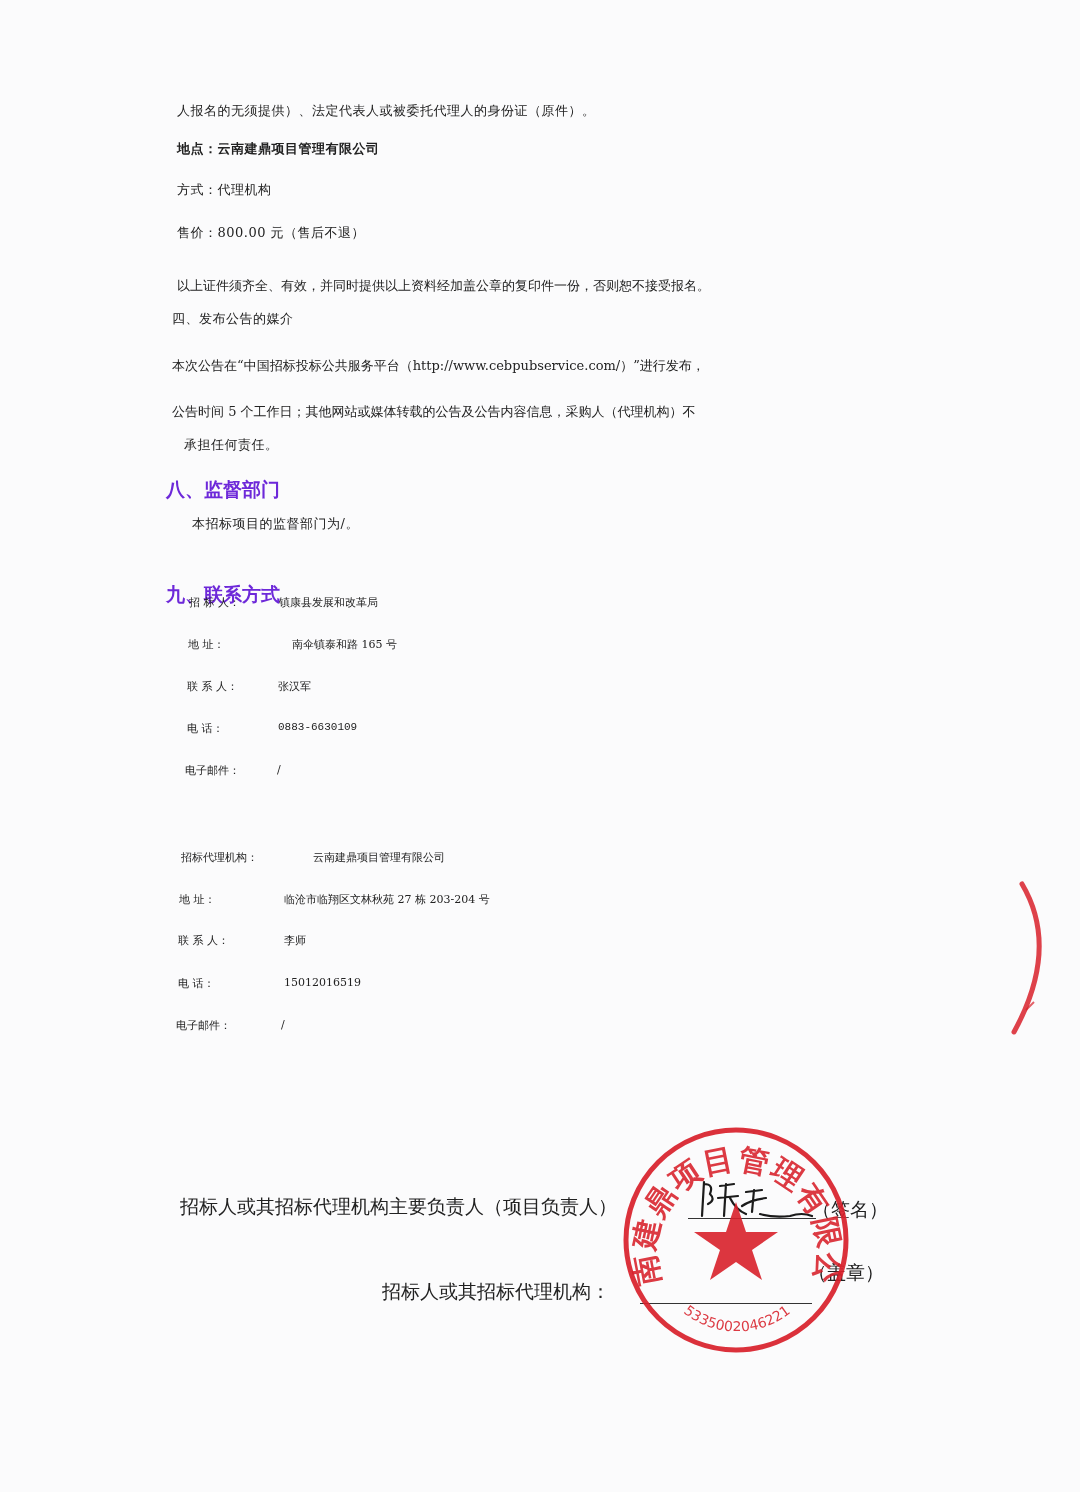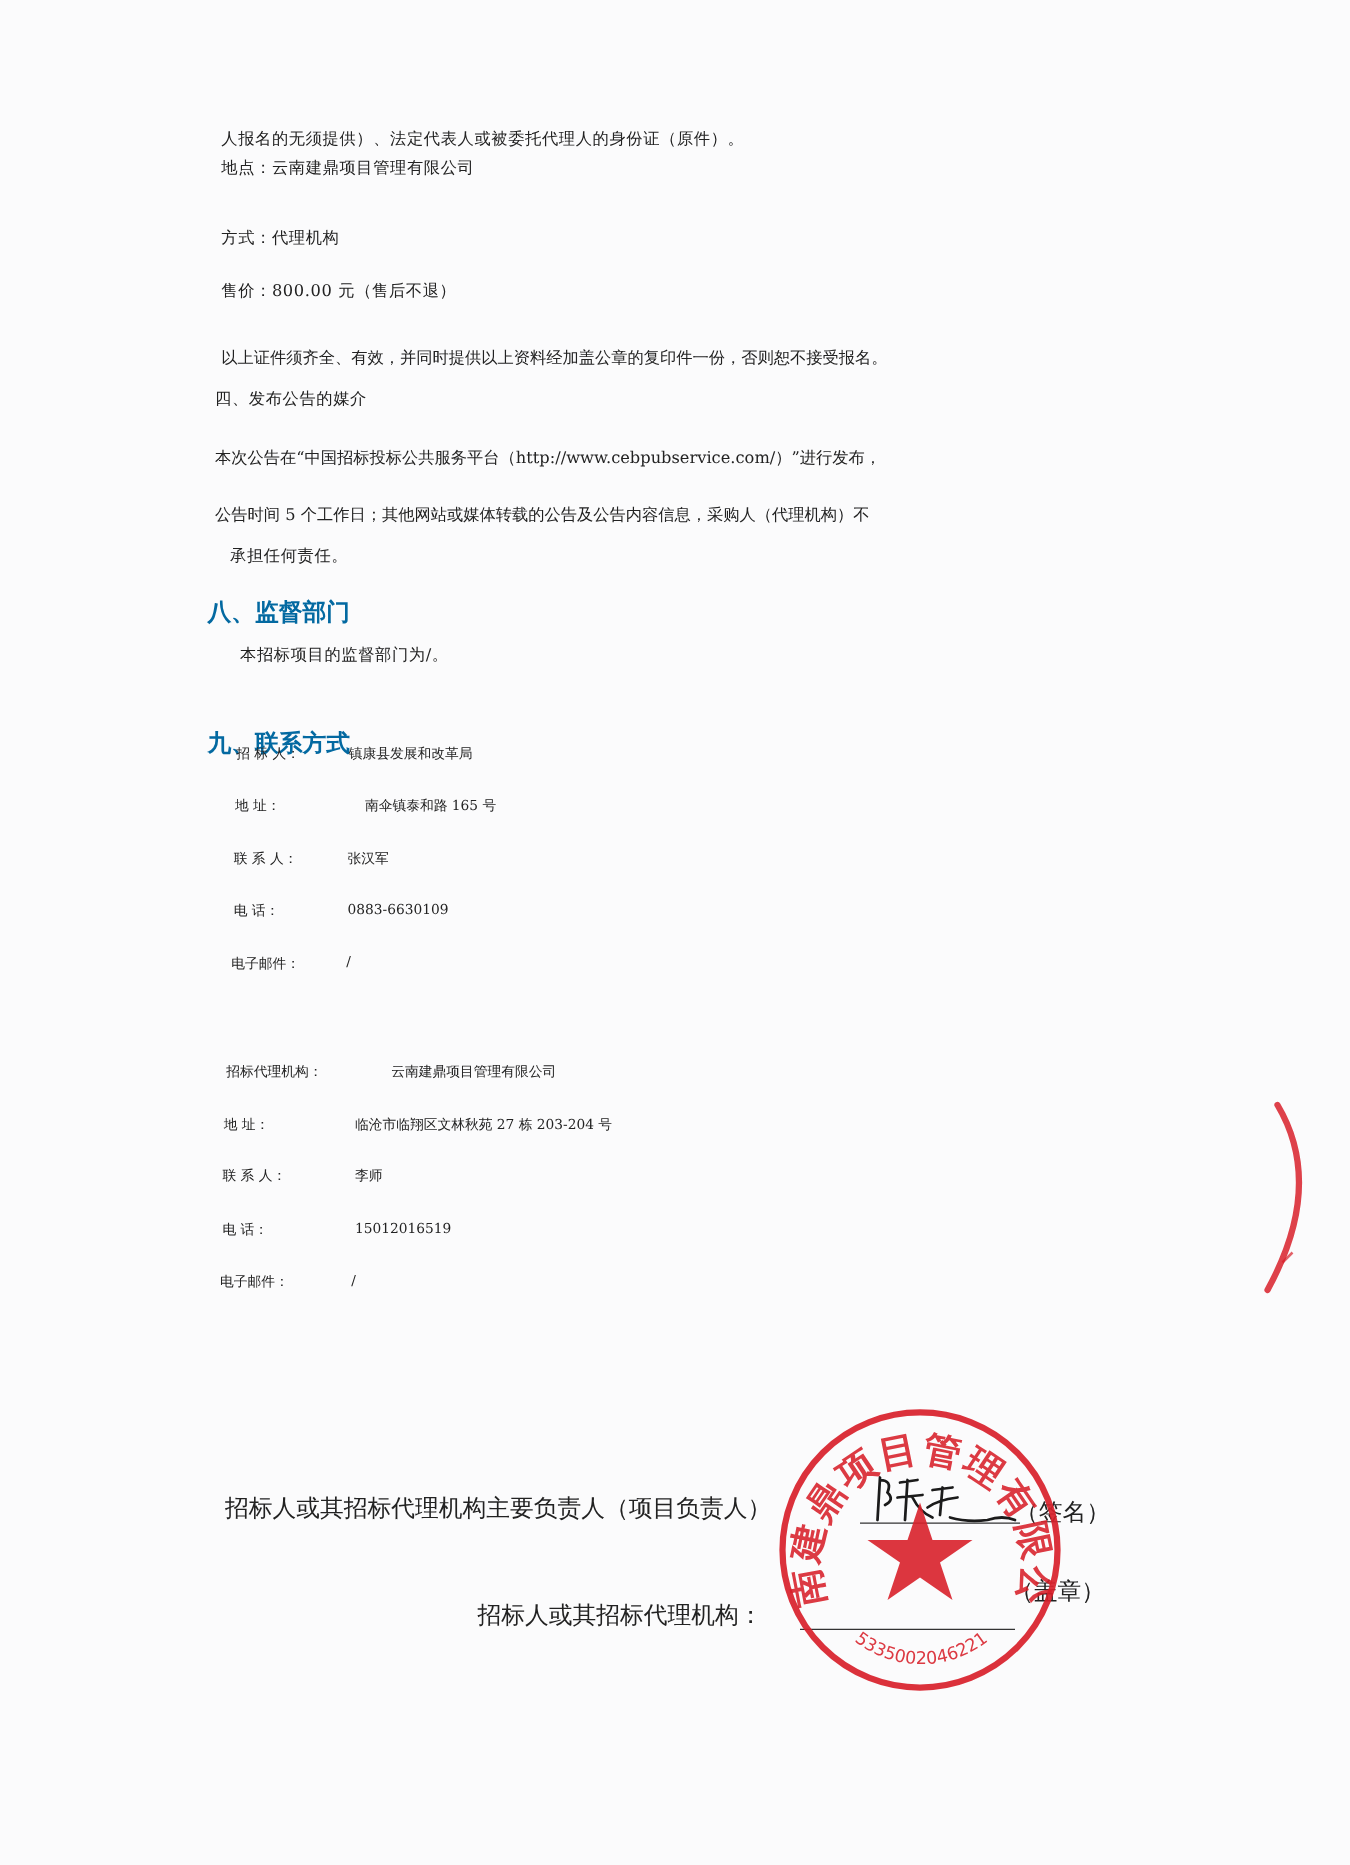--- a/index.html
+++ b/index.html
@@ -3,34 +3,34 @@
 <meta charset="utf-8">
 <style>
   html, body { margin: 0; padding: 0; }
   body {
     width: 1080px; height: 1492px; position: relative; overflow: hidden;
     background: #fbfbfc;
     font-family: "DejaVu Serif", "Liberation Serif", serif;
     color: #222;
   }
   .line { position: absolute; white-space: nowrap; font-size: 13px; letter-spacing: 0.5px; }
-  .heading { position: absolute; white-space: nowrap; font-size: 19px; font-weight: bold; font-family: "DejaVu Sans", sans-serif; color: #0369a1; }
+  .heading { position: absolute; white-space: nowrap; font-size: 19px; font-weight: bold; font-family: "DejaVu Sans", sans-serif; color: #6d28d9; }
   .kv { position: absolute; white-space: nowrap; font-size: 11px; }
   .kv .k { display: inline-block; }
   .kv .v { position: absolute; top: 0; }
   .sign { position: absolute; white-space: nowrap; font-size: 19px; }
   .uline { display: inline-block; border-bottom: 1.5px solid #333; height: 18px; vertical-align: baseline; }
   .stamp { position: absolute; left: 620px; top: 1124px; width: 232px; height: 232px; }
   .edge-arc { position: absolute; left: 1000px; top: 878px; width: 70px; height: 160px; }
 </style>
 </head>
 <body>
 
 <div class="line" style="left:177px;top:102px;">人报名的无须提供）、法定代表人或被委托代理人的身份证（原件）。</div>
-<div class="line" style="left:177px;top:125px;">地点：云南建鼎项目管理有限公司</div>
+<div class="line" style="left:177px;top:140px;font-weight:bold;">地点：云南建鼎项目管理有限公司</div>
 <div class="line" style="left:177px;top:181px;">方式：代理机构</div>
 <div class="line" style="left:177px;top:224px;">售价：800.00 元（售后不退）</div>
 <div class="line" style="left:177px;top:277px;letter-spacing:0px;">以上证件须齐全、有效，并同时提供以上资料经加盖公章的复印件一份，否则恕不接受报名。</div>
 <div class="line" style="left:172px;top:310px;">四、发布公告的媒介</div>
 <div class="line" style="left:172px;top:357px;letter-spacing:0px;">本次公告在“中国招标投标公共服务平台（http://www.cebpubservice.com/）”进行发布，</div>
 <div class="line" style="left:172px;top:403px;letter-spacing:0px;">公告时间 5 个工作日；其他网站或媒体转载的公告及公告内容信息，采购人（代理机构）不</div>
 <div class="line" style="left:184px;top:436px;">承担任何责任。</div>
 
 <div class="heading" style="left:166px;top:477px;">八、监督部门</div>
 <div class="line" style="left:192px;top:515px;">本招标项目的监督部门为/。</div>
@@ -44,21 +44,21 @@
 <div class="kv" style="left:188px;top:637px;">
   <span class="k">地      址：</span>
   <span class="v" style="left:104px;">南伞镇泰和路 165 号</span>
 </div>
 <div class="kv" style="left:187px;top:679px;">
   <span class="k">联 系 人：</span>
   <span class="v" style="left:91px;">张汉军</span>
 </div>
 <div class="kv" style="left:187px;top:721px;">
   <span class="k">电      话：</span>
-  <span class="v" style="left:91px;">0883-6630109</span>
+  <span class="v" style="left:91px;font-family:Liberation Mono, monospace;">0883-6630109</span>
 </div>
 <div class="kv" style="left:185px;top:763px;">
   <span class="k">电子邮件：</span>
   <span class="v" style="left:92px;">/</span>
 </div>
 
 <div class="kv" style="left:181px;top:850px;">
   <span class="k">招标代理机构：</span>
   <span class="v" style="left:132px;">云南建鼎项目管理有限公司</span>
 </div>

